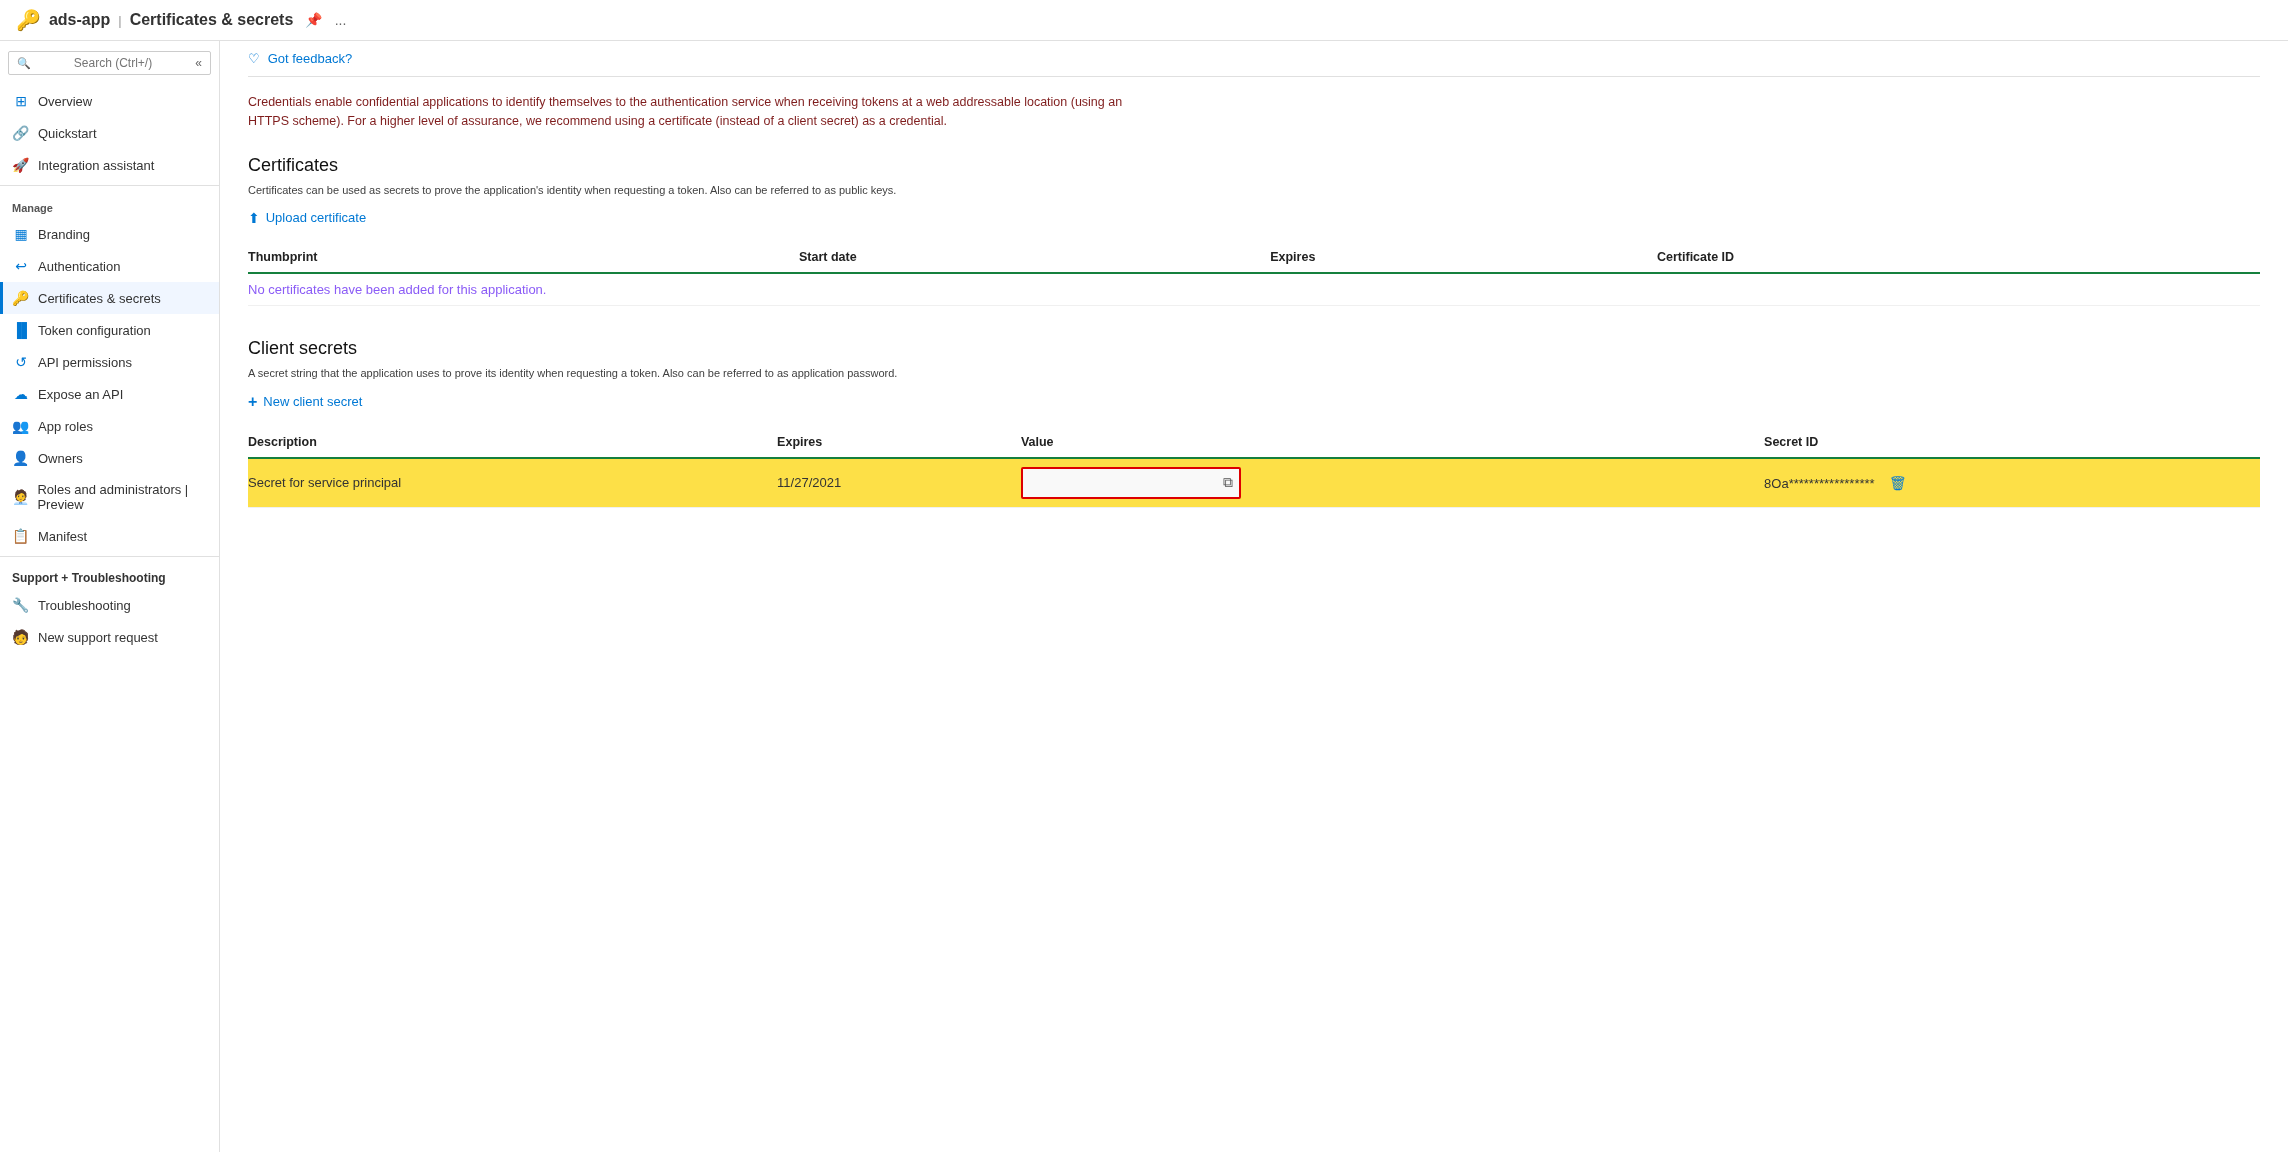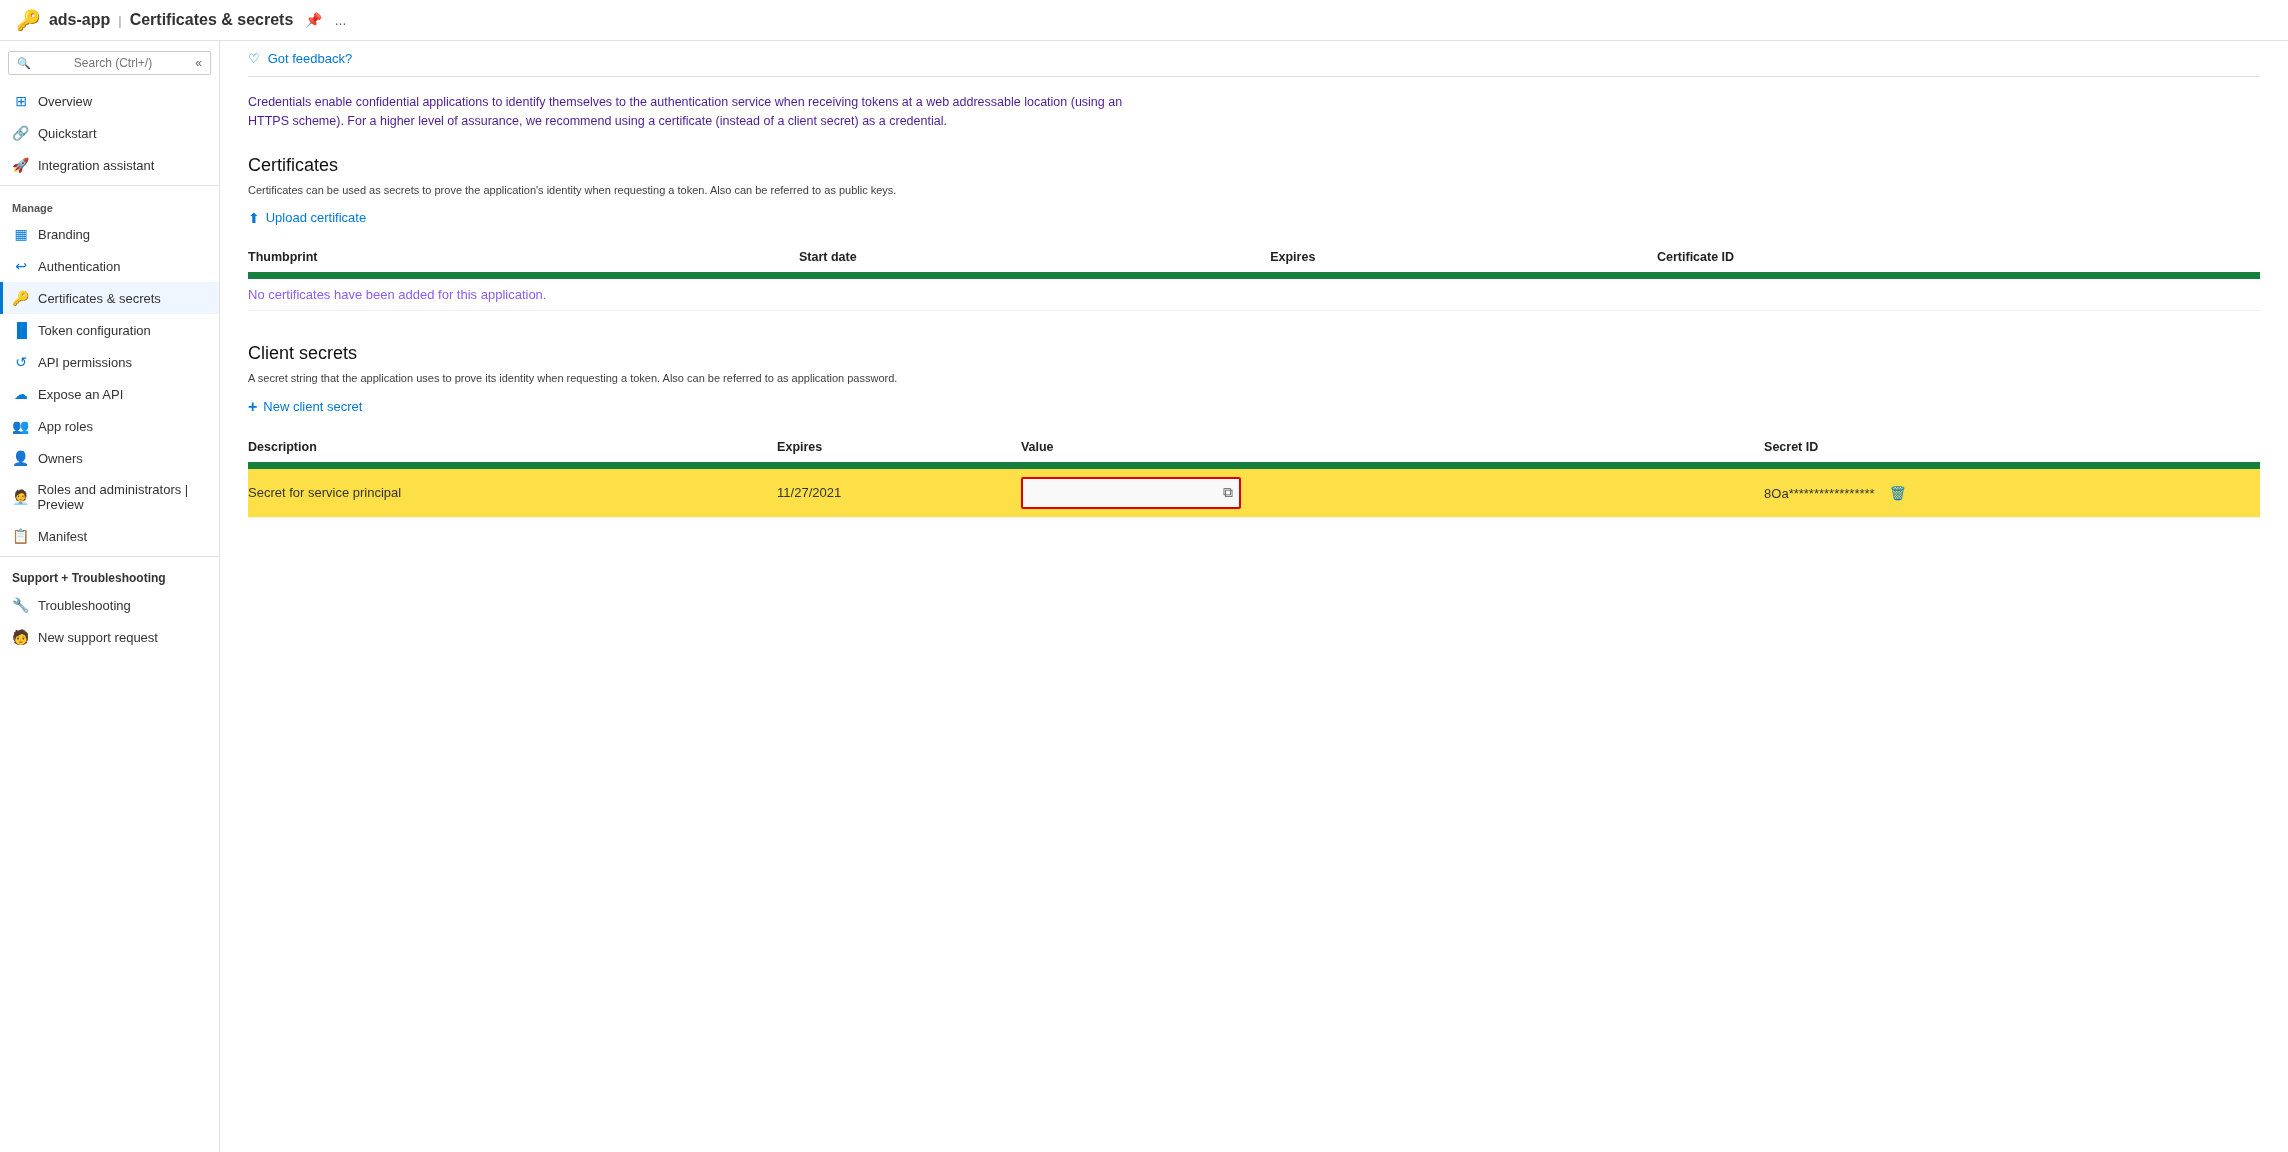--- a/index.html
+++ b/index.html
@@ -42,36 +42,36 @@
 
     
     .main-content { flex: 1; overflow-y: auto; padding: 0 28px 40px 28px; }
 
     .feedback-bar {
       display: flex; align-items: center; padding: 10px 0; border-bottom: 1px solid #e0e0e0;
       margin-bottom: 16px; gap: 8px; color: #0078d4; font-size: 13px;
     }
     .feedback-icon { color: #0078d4; }
 
-    .description-text { font-size: 12.5px; color: #4c1d95; line-height: 1.5; margin-bottom: 24px; max-width: 900px; }
+    .description-text { font-size: 12.5px; color: #7f1d1d; line-height: 1.5; margin-bottom: 24px; max-width: 900px; }
 
     .section-title { font-size: 18px; font-weight: 400; color: #111; margin-bottom: 8px; margin-top: 8px; }
     .section-desc { font-size: 11px; color: #404040; margin-bottom: 14px; max-width: 900px; }
 
     .upload-btn {
       display: flex; align-items: center; gap: 6px; color: #0078d4; font-size: 13px;
       cursor: pointer; margin-bottom: 16px; background: none; border: none; padding: 0;
     }
     .upload-icon { font-size: 14px; }
 
     .table-container { margin-bottom: 32px; }
     .data-table { width: 100%; border-collapse: collapse; }
     .data-table th {
       text-align: left; font-size: 12.5px; font-weight: 600; color: #222;
-      padding: 8px 12px 8px 0; border-bottom: 7px solid #15803d;
+      padding: 8px 12px 8px 0; border-bottom: 2px solid #15803d;
     }
     .data-table td { padding: 8px 12px 8px 0; font-size: 13px; color: #333; border-bottom: 1px solid #f0f0f0; }
     .empty-row td { color: #8b5cf6; font-size: 13px; }
     .data-table tr.highlight-row { background: #fde047; }
     .value-cell { position: relative; }
     .value-box {
       border: 2px solid #d00; border-radius: 2px; width: 220px; height: 32px;
       display: inline-flex; align-items: center; justify-content: flex-end;
       padding-right: 6px; background: #f9f9f9;
     }

